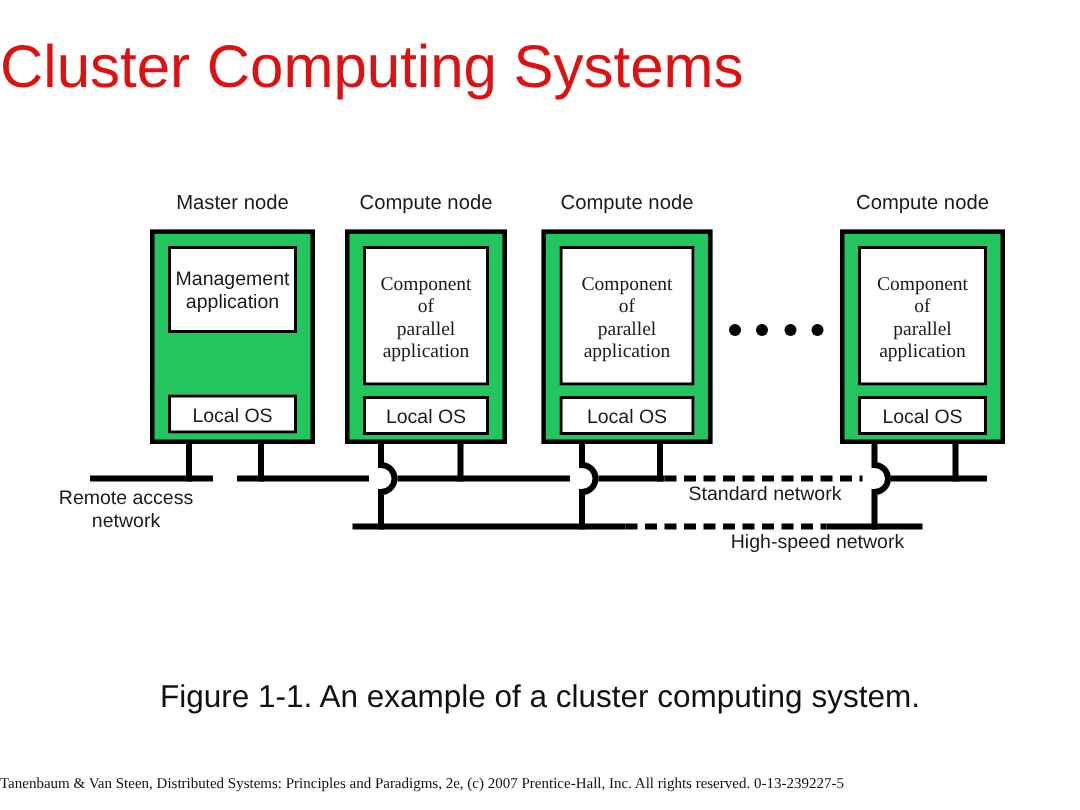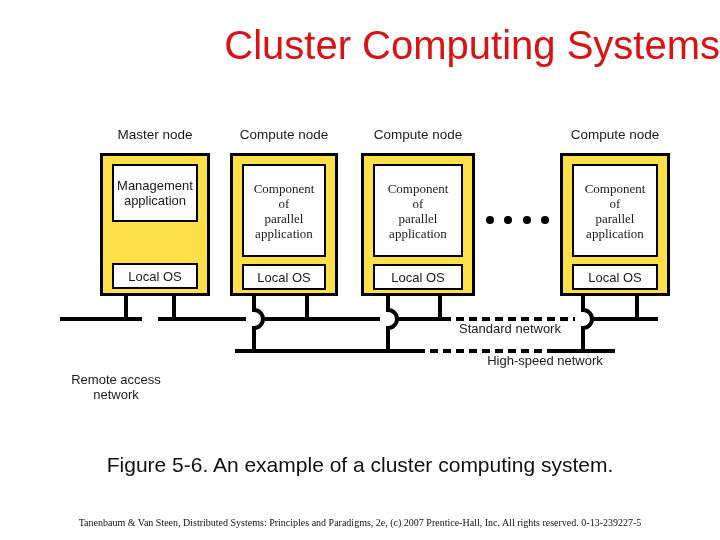--- a/index.html
+++ b/index.html
@@ -1,58 +1,58 @@
 <!DOCTYPE html>
 <html><head>
 <meta charset="utf-8">
 <style>
   html,body { margin:0; padding:0; background:#ffffff; }
   .slide {
     position:relative; width:720px; height:540px; background:#ffffff;
     font-family:"Liberation Sans", sans-serif; color:#1a1a1a; overflow:hidden;
   }
   .title {
-    position:absolute; top:22px; left:0; width:720px; text-align:right;
+    position:absolute; top:22px; left:0; width:720px; text-align:left;
     font-size:40px; line-height:46px; font-weight:400; color:#dd1111;
     letter-spacing:0px;
   }
   .diagram { position:absolute; left:0; top:0; width:720px; height:540px; }
   .node-label {
     position:absolute; top:127px; height:16px; font-size:13.5px; line-height:15px;
     text-align:center; color:#1a1a1a;
   }
   .node-box {
     position:absolute; top:153px; height:143px; border:3px solid #000;
-    box-sizing:border-box; background:#fde047;
+    box-sizing:border-box; background:#22c55e;
   }
   .inner {
     position:absolute; left:9px; right:9px; border:2px solid #000;
     box-sizing:border-box; display:flex; align-items:center; justify-content:center;
     text-align:center; white-space:pre-line; font-size:13px; line-height:15px;
     background:#ffffff;
   }
   .inner.app1 { top:8px;  height:58px; }
   .inner.libs { top:74px; height:26px; }
   .inner.os1  { top:107px; height:26px; }
   .inner.app2 { top:8px;  height:93px;font-family:Liberation Serif, serif; }
   .inner.os2  { top:108px; height:26px; }
   .net-label {
     position:absolute; font-size:13px; line-height:14.5px; white-space:pre-line;
     text-align:center; color:#1a1a1a;
   }
-  .net-label.remote    { left:52px;  top:325px; width:128px;margin-top:48px; }
+  .net-label.remote    { left:20px;  top:325px; width:128px; }
   .net-label.standard  { left:448px; top:322px; width:124px; }
   .net-label.highspeed { left:474px; top:354px; width:142px; }
   .wires { position:absolute; left:0; top:0; }
   .caption {
     position:absolute; top:452px; left:0; width:720px; text-align:center;
     font-size:21px; line-height:26px; color:#111;
   }
   .footer {
-    position:absolute; top:516px; left:0; width:720px; text-align:center;
+    position:absolute; top:516px; left:0; width:720px; 
     font-family:"Liberation Serif", serif; font-size:10px; line-height:13px; color:#111;
   }
 </style>
 </head>
 <body>
 
 <div class="slide">
 
   <div class="title">Cluster Computing Systems</div>
 
@@ -117,16 +117,16 @@
         <circle cx="545" cy="220" r="4" fill="#000"></circle>
       </g>
     </svg>
 
     <div class="net-label remote">Remote access
 network</div>
     <div class="net-label highspeed">High-speed network</div>
     <div class="net-label standard">Standard network</div>
   </div>
 
-  <div class="caption">Figure 5-6. An example of a cluster computing system.</div>
+  <div class="caption">Figure 1-1. An example of a cluster computing system.</div>
   <div class="footer">Tanenbaum &amp; Van Steen, Distributed Systems: Principles and Paradigms, 2e, (c) 2007 Prentice-Hall, Inc. All rights reserved. 0-13-239227-5</div>
 
 </div>
 
 </body></html>

